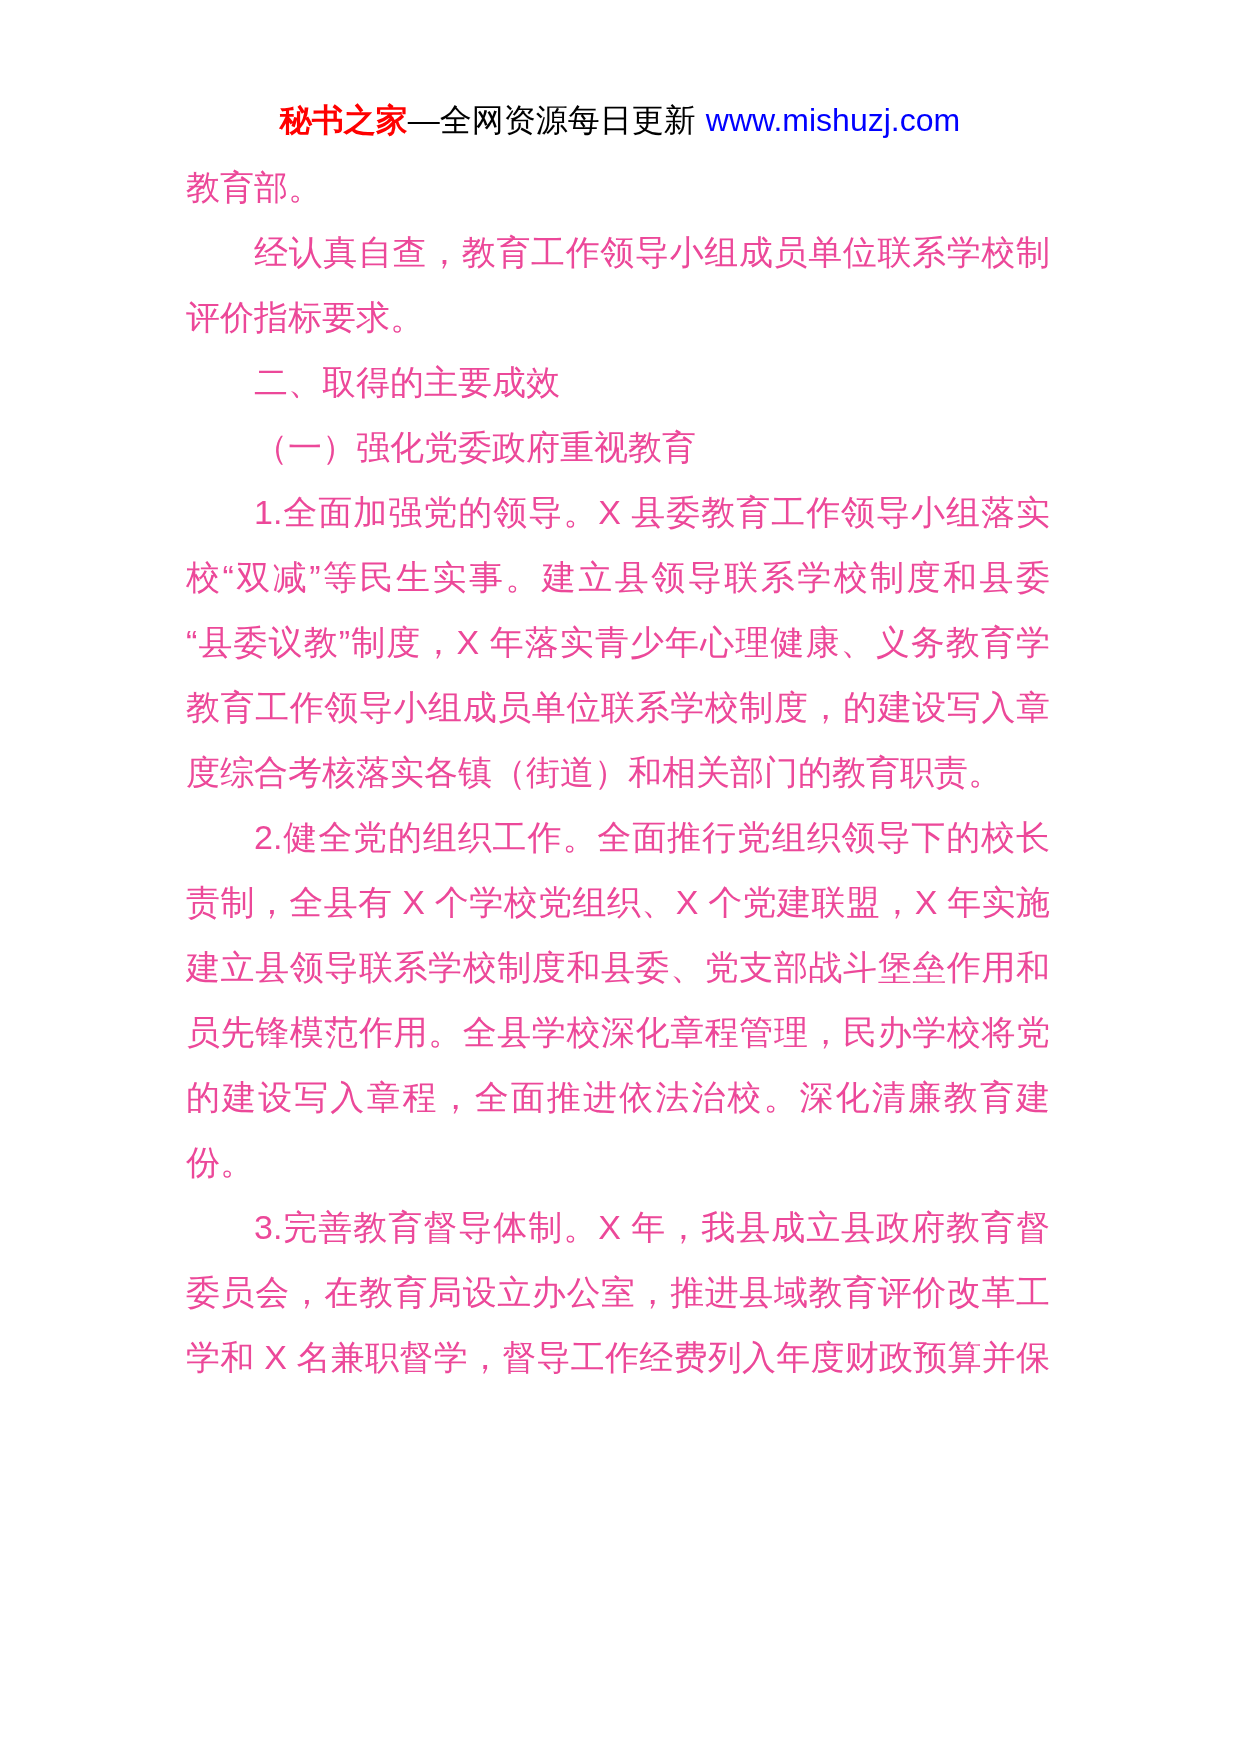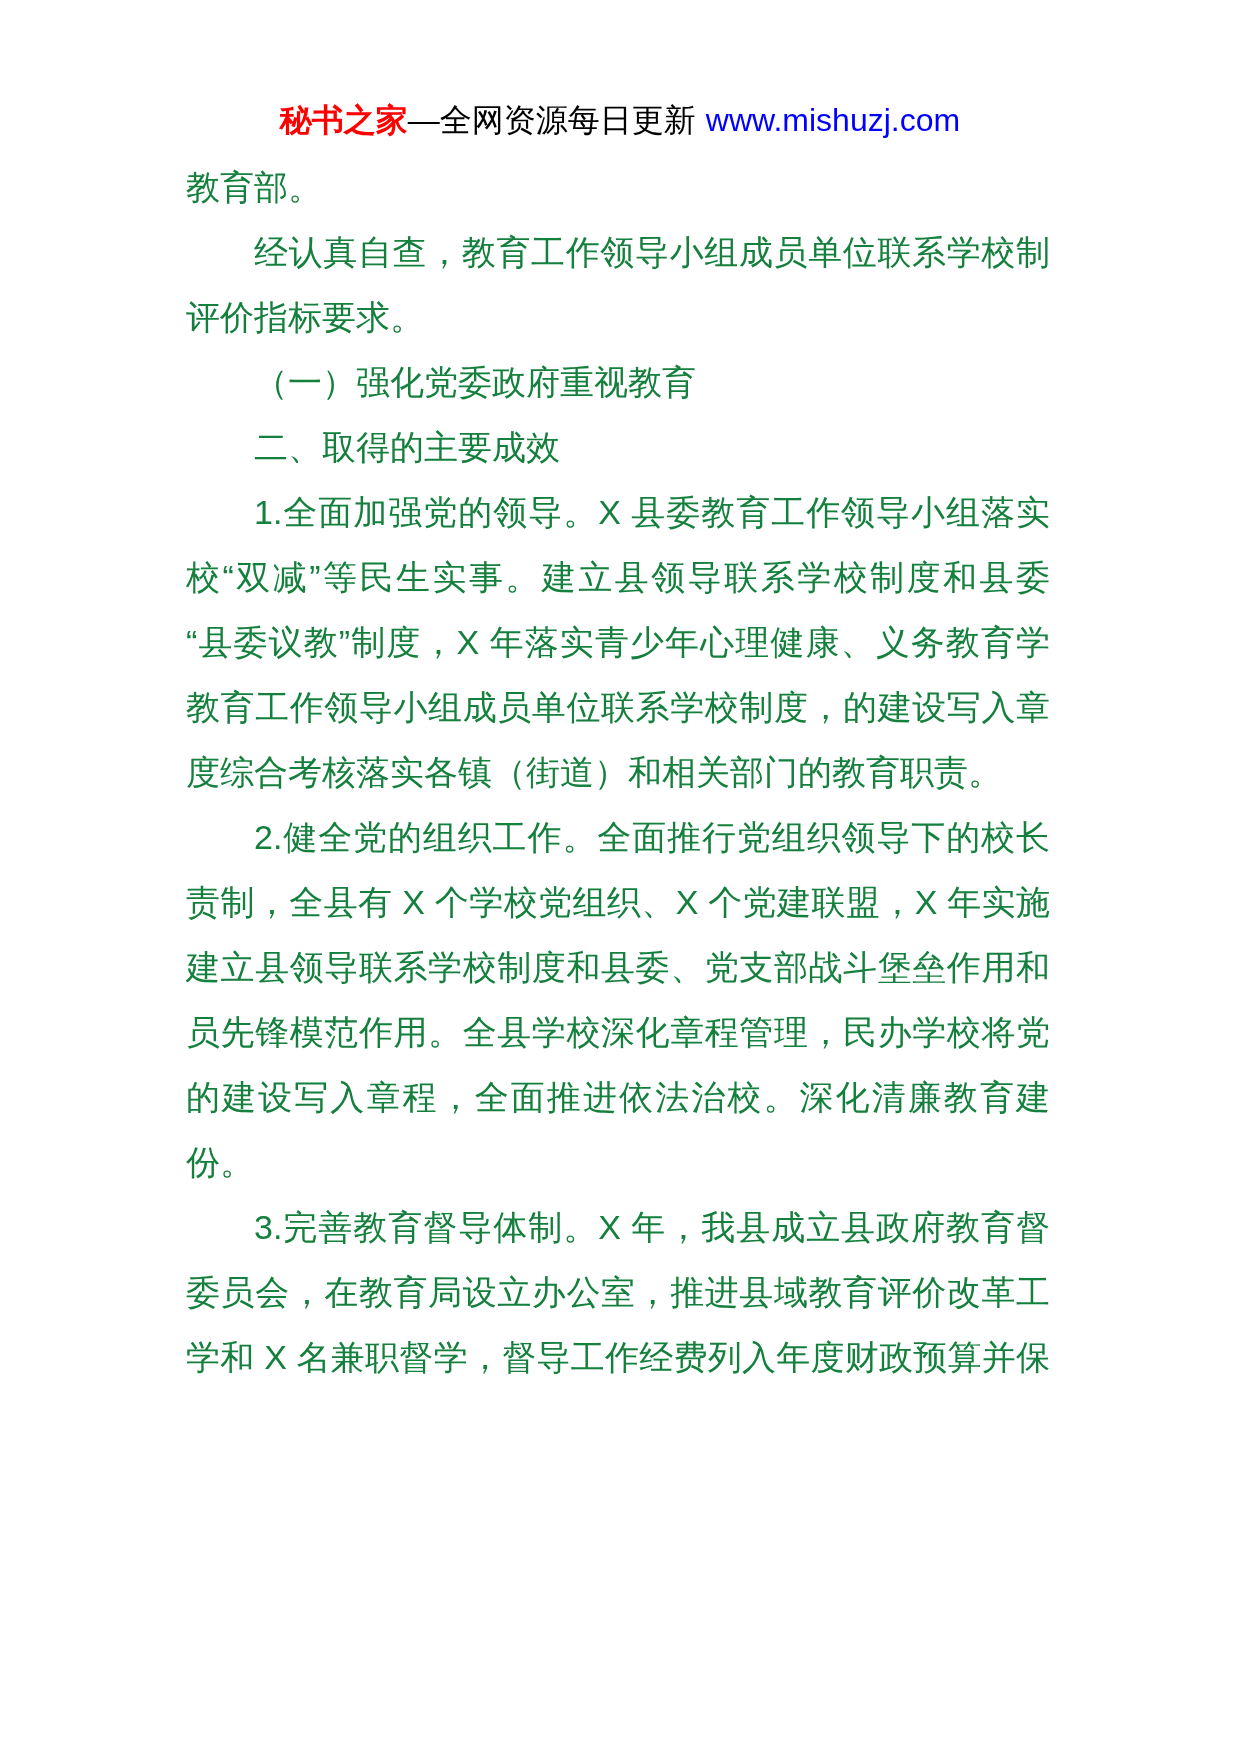--- a/index.html
+++ b/index.html
@@ -56,26 +56,26 @@
   }
   .line.indent {
     text-indent: 2em;
   }
 </style>
 </head>
 <body>
 
 <div class="page">
   <div class="header"><span class="brand" style="color: rgb(255, 0, 0);">秘书之家</span><span class="tagline" style="color: rgb(0, 0, 0);">—全网资源每日更新</span><span class="url" style="color: rgb(0, 0, 255);">www.mishuzj.com</span></div>
-  <div class="doc-body" style="color: #15803d;">
+  <div class="doc-body" style="color: #ec4899;">
       <div class="line">教育部。</div>
       <div class="line indent justify">经认真自查，教育工作领导小组成员单位联系学校制度</div>
       <div class="line">评价指标要求。</div>
+      <div class="line indent">二、取得的主要成效</div>
       <div class="line indent">（一）强化党委政府重视教育</div>
-      <div class="line indent">二、取得的主要成效</div>
       <div class="line indent justify">1.全面加强党的领导。X 县委教育工作领导小组落实</div>
       <div class="line justify">校“双减”等民生实事。建立县领导联系学校制度和县委</div>
       <div class="line justify">“县委议教”制度，X 年落实青少年心理健康、义务教育学</div>
       <div class="line justify">教育工作领导小组成员单位联系学校制度，的建设写入章程</div>
       <div class="line">度综合考核落实各镇（街道）和相关部门的教育职责。</div>
       <div class="line indent justify">2.健全党的组织工作。全面推行党组织领导下的校长负</div>
       <div class="line justify">责制，全县有 X 个学校党组织、X 个党建联盟，X 年实施</div>
       <div class="line justify">建立县领导联系学校制度和县委、党支部战斗堡垒作用和党</div>
       <div class="line justify">员先锋模范作用。全县学校深化章程管理，民办学校将党</div>
       <div class="line justify">的建设写入章程，全面推进依法治校。深化清廉教育建</div>

